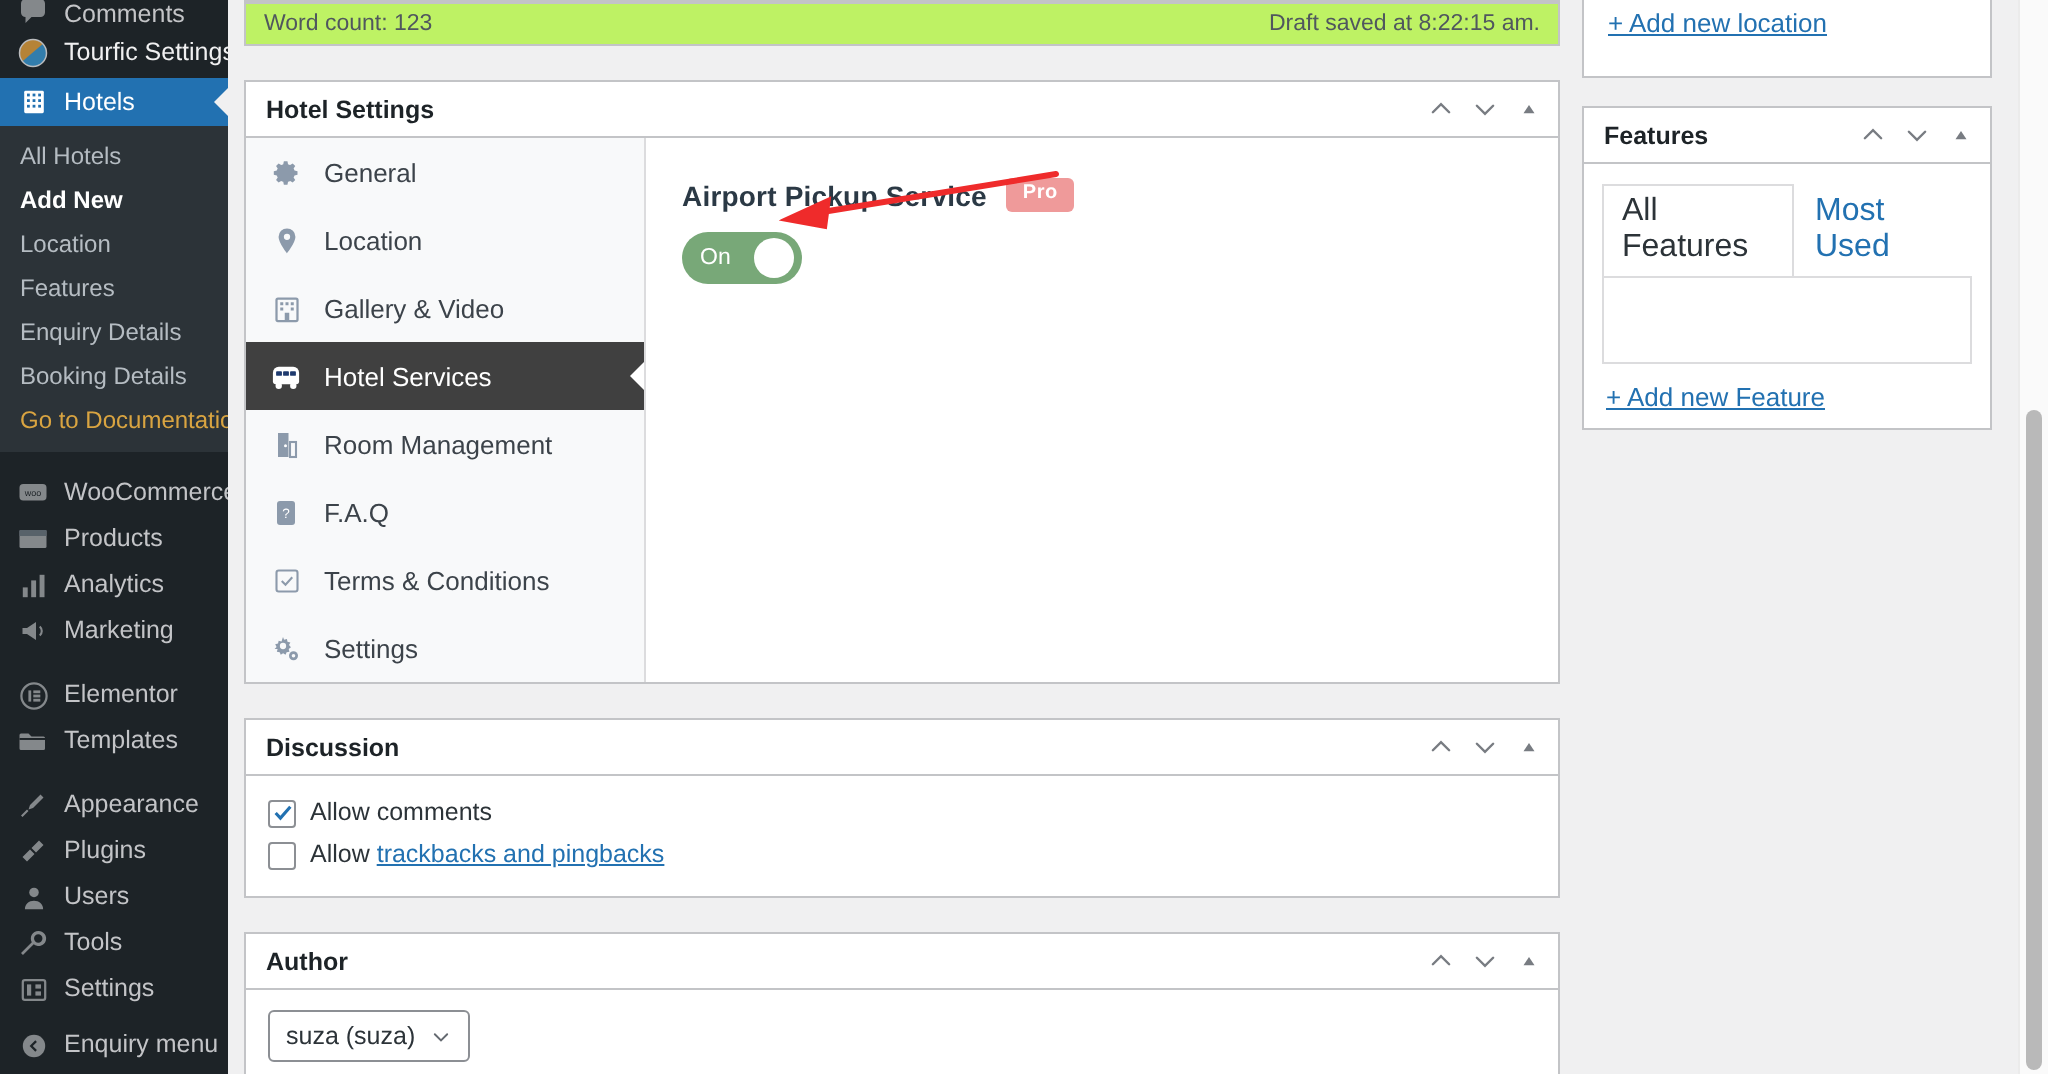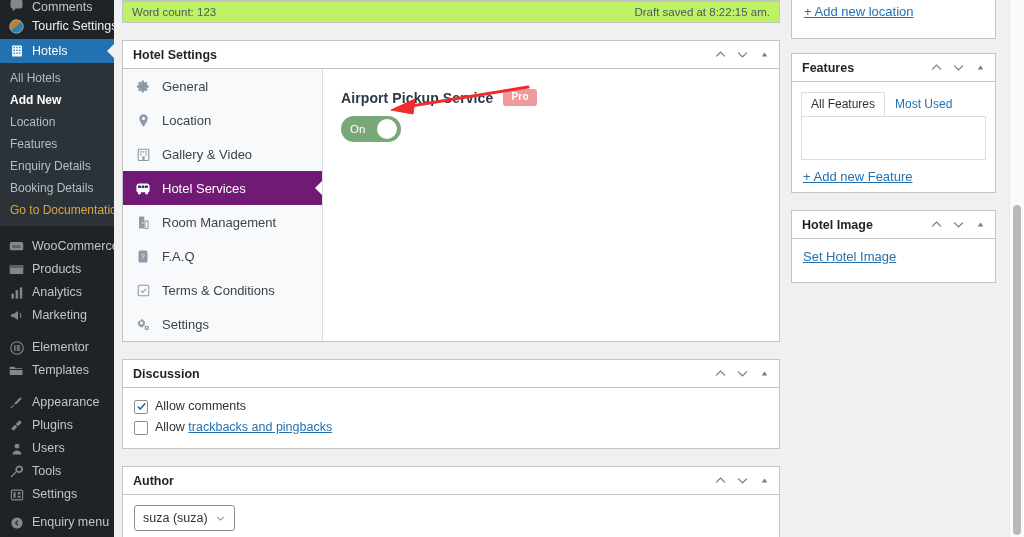--- a/index.html
+++ b/index.html
@@ -108,21 +108,21 @@
     font-size: 13px; color: #3c434a;
     position: relative; cursor: pointer;
   }
   .hs-tab .t-ico {
     width: 16px; height: 16px; flex: 0 0 16px;
     display: flex; align-items: center; justify-content: center;
     color: #8c9aab;
   }
   .hs-tab .t-ico svg { display: block; }
   .hs-tab.active {
-    background: #701a75; color: #fff; font-weight: 400;
+    background: #404040; color: #fff; font-weight: 400;
   }
   .hs-tab.active .t-ico { color: #fff; }
   .hs-tab.active:after {
     content: ""; position: absolute; right: 0px; top: 50%;
     transform: translateY(-50%);
     border-style: solid; border-width: 7px 7px 7px 0;
     border-color: transparent #fff transparent transparent;
   }
   .hs-panel { flex: 1; padding: 20px 18px; position: relative; }
   .field-row { display: flex; align-items: center; gap: 10px; }
@@ -183,21 +183,21 @@
 
   
   .side-box { background:#fff; border:1px solid #c3c4c7; margin-bottom: 17px; }
   .side-partial { border-top: none; }
   .addnew { display:block; padding: 2px 0 9px 2px; }
   .tax-tabs {
     display: flex; gap: 0; border-bottom: 1px solid #dcdcde;
     margin: 2px 0 0 0; position: relative; top: 1px;
   }
   .tax-tab {
-    font-size: 12px; padding: 4px 9px 5px;
+    font-size: 16px; padding: 4px 9px 5px;
     color: #2271b1; cursor: pointer;
     border: 1px solid transparent; border-bottom: none;
   }
   .tax-tab.sel {
     background: #fff; color: #2c3338;
     border-color: #dcdcde; border-bottom-color: #fff;
   }
   .tax-list {
     height: 44px; border: 1px solid #dcdcde; border-top: none;
     background: #fff;
@@ -644,43 +644,20 @@
           <div class="pb-body" style="padding:7px 9px 8px;">
             <div class="tax-tabs">
               <span class="tax-tab sel">All Features</span>
               <span class="tax-tab">Most Used</span>
             </div>
             <div class="tax-list"></div>
             <a class="wplink addnew" href="#" style="padding-top:9px;padding-bottom:0;">+ Add new Feature</a>
           </div>
         </div>
 
-        <div class="side-box">
-          <div class="pb-head">
-            <span class="pb-title">Hotel Image</span>
-            <span class="pb-ctrl">
-              <svg width="13" height="13" viewBox="0 0 16 16">
-                  <path d="M3 10l5-5 5 5" stroke="#787c82" stroke-width="1.5" fill="none" stroke-linecap="round"></path>
-                </svg>
-            </span>
-            <span class="pb-ctrl">
-              <svg width="13" height="13" viewBox="0 0 16 16">
-                  <path d="M3 6l5 5 5-5" stroke="#787c82" stroke-width="1.5" fill="none" stroke-linecap="round"></path>
-                </svg>
-            </span>
-            <span class="pb-ctrl">
-              <svg width="11" height="11" viewBox="0 0 16 16">
-                  <path d="M8 5l4 6H4z" fill="#787c82"></path>
-                </svg>
-            </span>
-          </div>
-          <div class="pb-body" style="padding:10px 11px 18px;">
-            <a class="wplink" href="#">Set Hotel Image</a>
-          </div>
-        </div>
       </div>
     </div>
 
     <div class="vscroll">
       <div class="thumb"></div>
     </div>
   </div>
 </div>
 
 </body></html>

